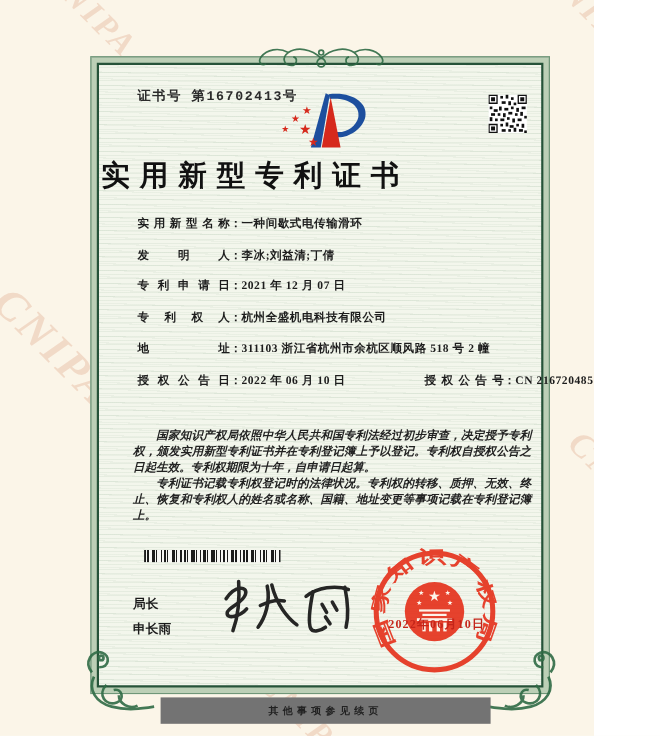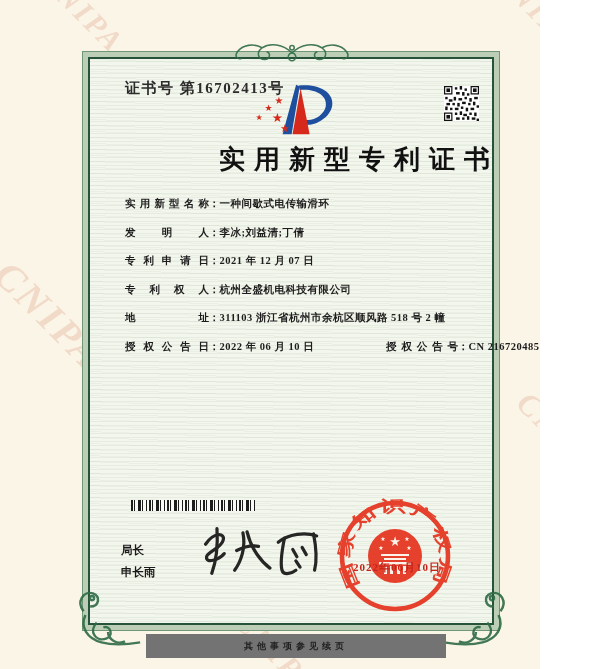--- a/index.html
+++ b/index.html
@@ -30,27 +30,27 @@
     box-sizing:border-box;
     border:1px solid #6f9678;
     box-shadow:inset 0 0 0 5px #bccfb6, inset 0 0 0 7px #265339;
     background:
       repeating-linear-gradient(0deg, rgba(110,150,115,.10) 0 1px, rgba(0,0,0,0) 1px 4px),
       repeating-linear-gradient(2deg, rgba(110,150,115,.07) 0 1px, rgba(0,0,0,0) 1px 6px),
       #f3f6ec;
   }
   .cert-no{
     position:absolute;left:42px;top:27px;
-    font-size:15px;letter-spacing:1.5px;font-weight:600;color:#2b2b2b;
+    font-size:12px;letter-spacing:1.5px;font-weight:600;color:#2b2b2b;font-family:Liberation Mono, monospace;
   }
   .qr{position:absolute;left:361px;top:34px;width:35px;height:35px;}
   .logo{position:absolute;left:168px;top:30px;width:92px;height:54px;}
   .title{
     position:absolute;left:0;top:90px;width:100%;
-    text-align:right;font-size:26px;font-weight:bold;
+    text-align:left;font-size:26px;font-weight:bold;
     letter-spacing:9px;text-indent:9px;color:#111;
   }
   
   .fields{position:absolute;left:42px;top:144px;width:362px;}
   .row{height:28.6px;font-size:10.5px;font-weight:600;line-height:15px;position:relative;white-space:nowrap;}
   .f-label{display:inline-block;width:84px;text-align:justify;text-align-last:justify;vertical-align:top;}
   .f-colon{display:inline-block;vertical-align:top;}
   .f-value{display:inline-block;vertical-align:top;letter-spacing:.5px;}
   .row .pair2{position:absolute;left:221px;top:0;margin-left:40px;}
   .pair2 .f-label{width:72px;}
@@ -225,20 +225,24 @@
         <span class="f-label">地址</span><span class="f-colon">：</span><span class="f-value">311103 浙江省杭州市余杭区顺风路 518 号 2 幢</span>
       </div>
       <div class="row">
         <span class="f-label">授权公告日</span><span class="f-colon">：</span><span class="f-value">2022 年 06 月 10 日</span>
         <span class="pair2">
           <span class="f-label">授权公告号</span><span class="f-colon">：</span><span class="f-value">CN 216720485 U</span>
         </span>
       </div>
     </div>
 
+    <div class="paras">
+      <p>国家知识产权局依照中华人民共和国专利法经过初步审查，决定授予专利权，颁发实用新型专利证书并在专利登记簿上予以登记。专利权自授权公告之日起生效。专利权期限为十年，自申请日起算。</p>
+      <p>专利证书记载专利权登记时的法律状况。专利权的转移、质押、无效、终止、恢复和专利权人的姓名或名称、国籍、地址变更等事项记载在专利登记簿上。</p>
+    </div>
 
     <div class="barcode"></div>
 
     <div class="director">
       <div>局长</div>
       <div>申长雨</div>
     </div>
 
     <svg class="sig" viewBox="0 0 130 55">
       <g fill="none" stroke="#151515" stroke-width="3.1" stroke-linecap="round" opacity=".92">

